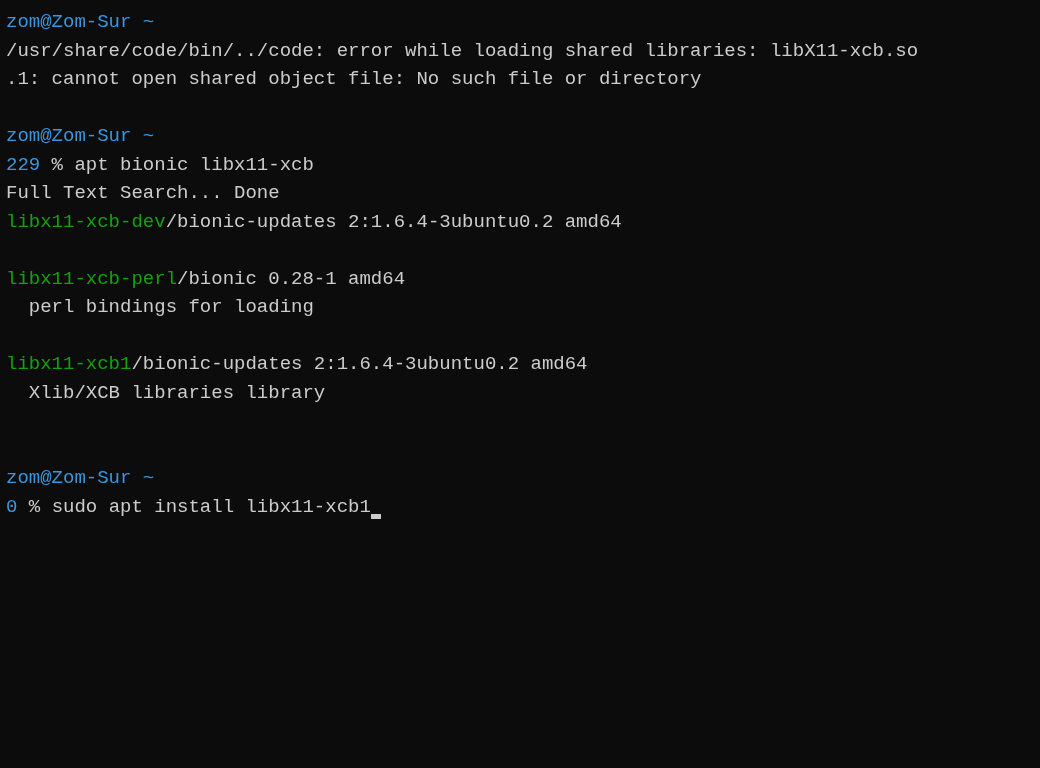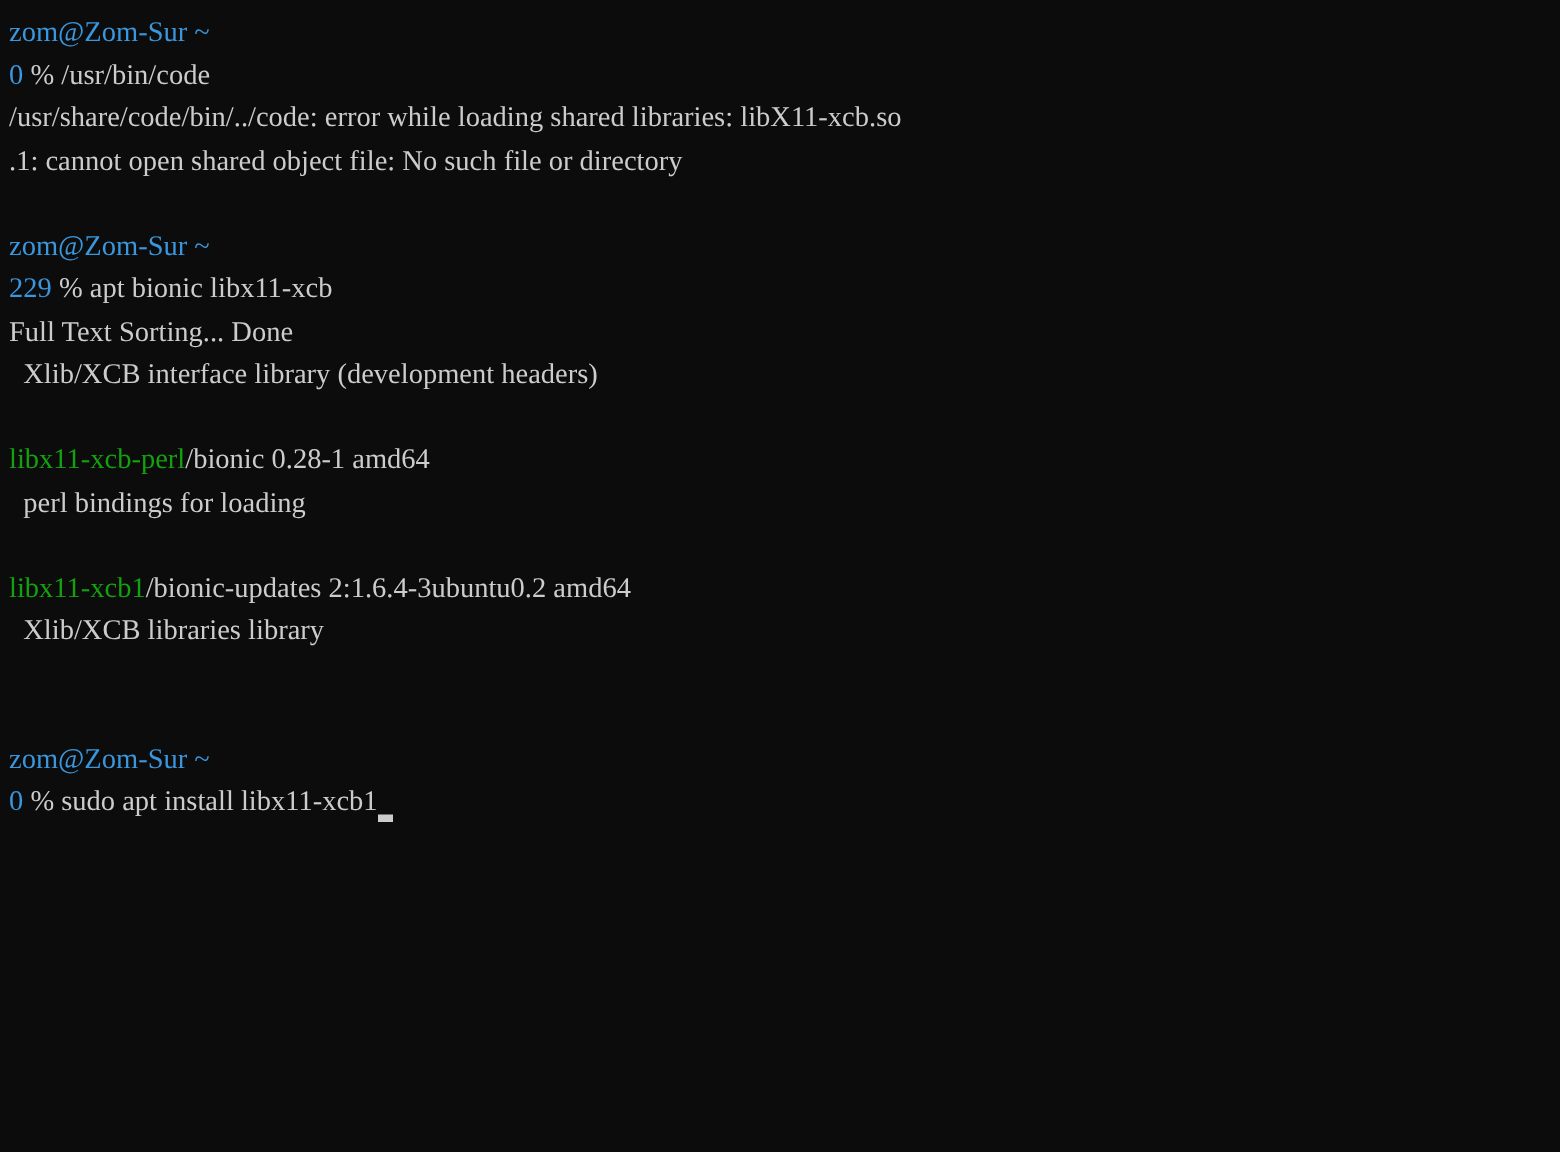--- a/index.html
+++ b/index.html
@@ -1,19 +1,18 @@
 <!DOCTYPE html>
 <html><head>
   <meta charset="utf-8">
   <style>
     * {
       margin: 0;
       padding: 0;
       box-sizing: border-box;
-      font-family: Liberation Serif, serif;
     }
     body {
       background-color: #0c0c0c;
       color: #cccccc;
       font-family: 'Consolas', 'Courier New', monospace;
       font-size: 19px;
       line-height: 1.5;
       padding: 8px 6px;
       width: 1040px;
       height: 768px;
@@ -43,30 +42,29 @@
     .block {
       margin: 0;
     }
   </style>
 </head>
 <body>
 
 <div class="terminal">
   <div class="block">
     <div class="line"><span class="user-host">zom@Zom-Sur</span><span class="cyan"> ~</span></div>
-    <div class="line"><span class="cyan">0</span><span> % </span><span>/usr/bin/code</span></div>
     <div class="line">/usr/share/code/bin/../code: error while loading shared libraries: libX11-xcb.so</div>
     <div class="line">.1: cannot open shared object file: No such file or directory</div>
   </div>
   <div class="line">&nbsp;</div>
   <div class="block">
     <div class="line"><span class="user-host">zom@Zom-Sur</span><span class="cyan"> ~</span></div>
     <div class="line"><span class="cyan">229</span><span> % </span><span>apt bionic libx11-xcb</span></div>
-    <div class="line">Full Text Sorting... Done</div>
-    <div class="line">  Xlib/XCB interface library (development headers)</div>
+    <div class="line">Full Text Search... Done</div>
+    <div class="line"><span class="green">libx11-xcb-dev</span><span>/bionic-updates 2:1.6.4-3ubuntu0.2 amd64</span></div>
     <div class="line">&nbsp;</div>
     <div class="line"><span class="green">libx11-xcb-perl</span><span>/bionic 0.28-1 amd64</span></div>
     <div class="line">  perl bindings for loading</div>
     <div class="line">&nbsp;</div>
     <div class="line"><span class="green">libx11-xcb1</span><span>/bionic-updates 2:1.6.4-3ubuntu0.2 amd64</span></div>
     <div class="line">  Xlib/XCB libraries library</div>
   </div>
   <div class="line">&nbsp;</div>
   <div class="line">&nbsp;</div>
   <div class="block">

